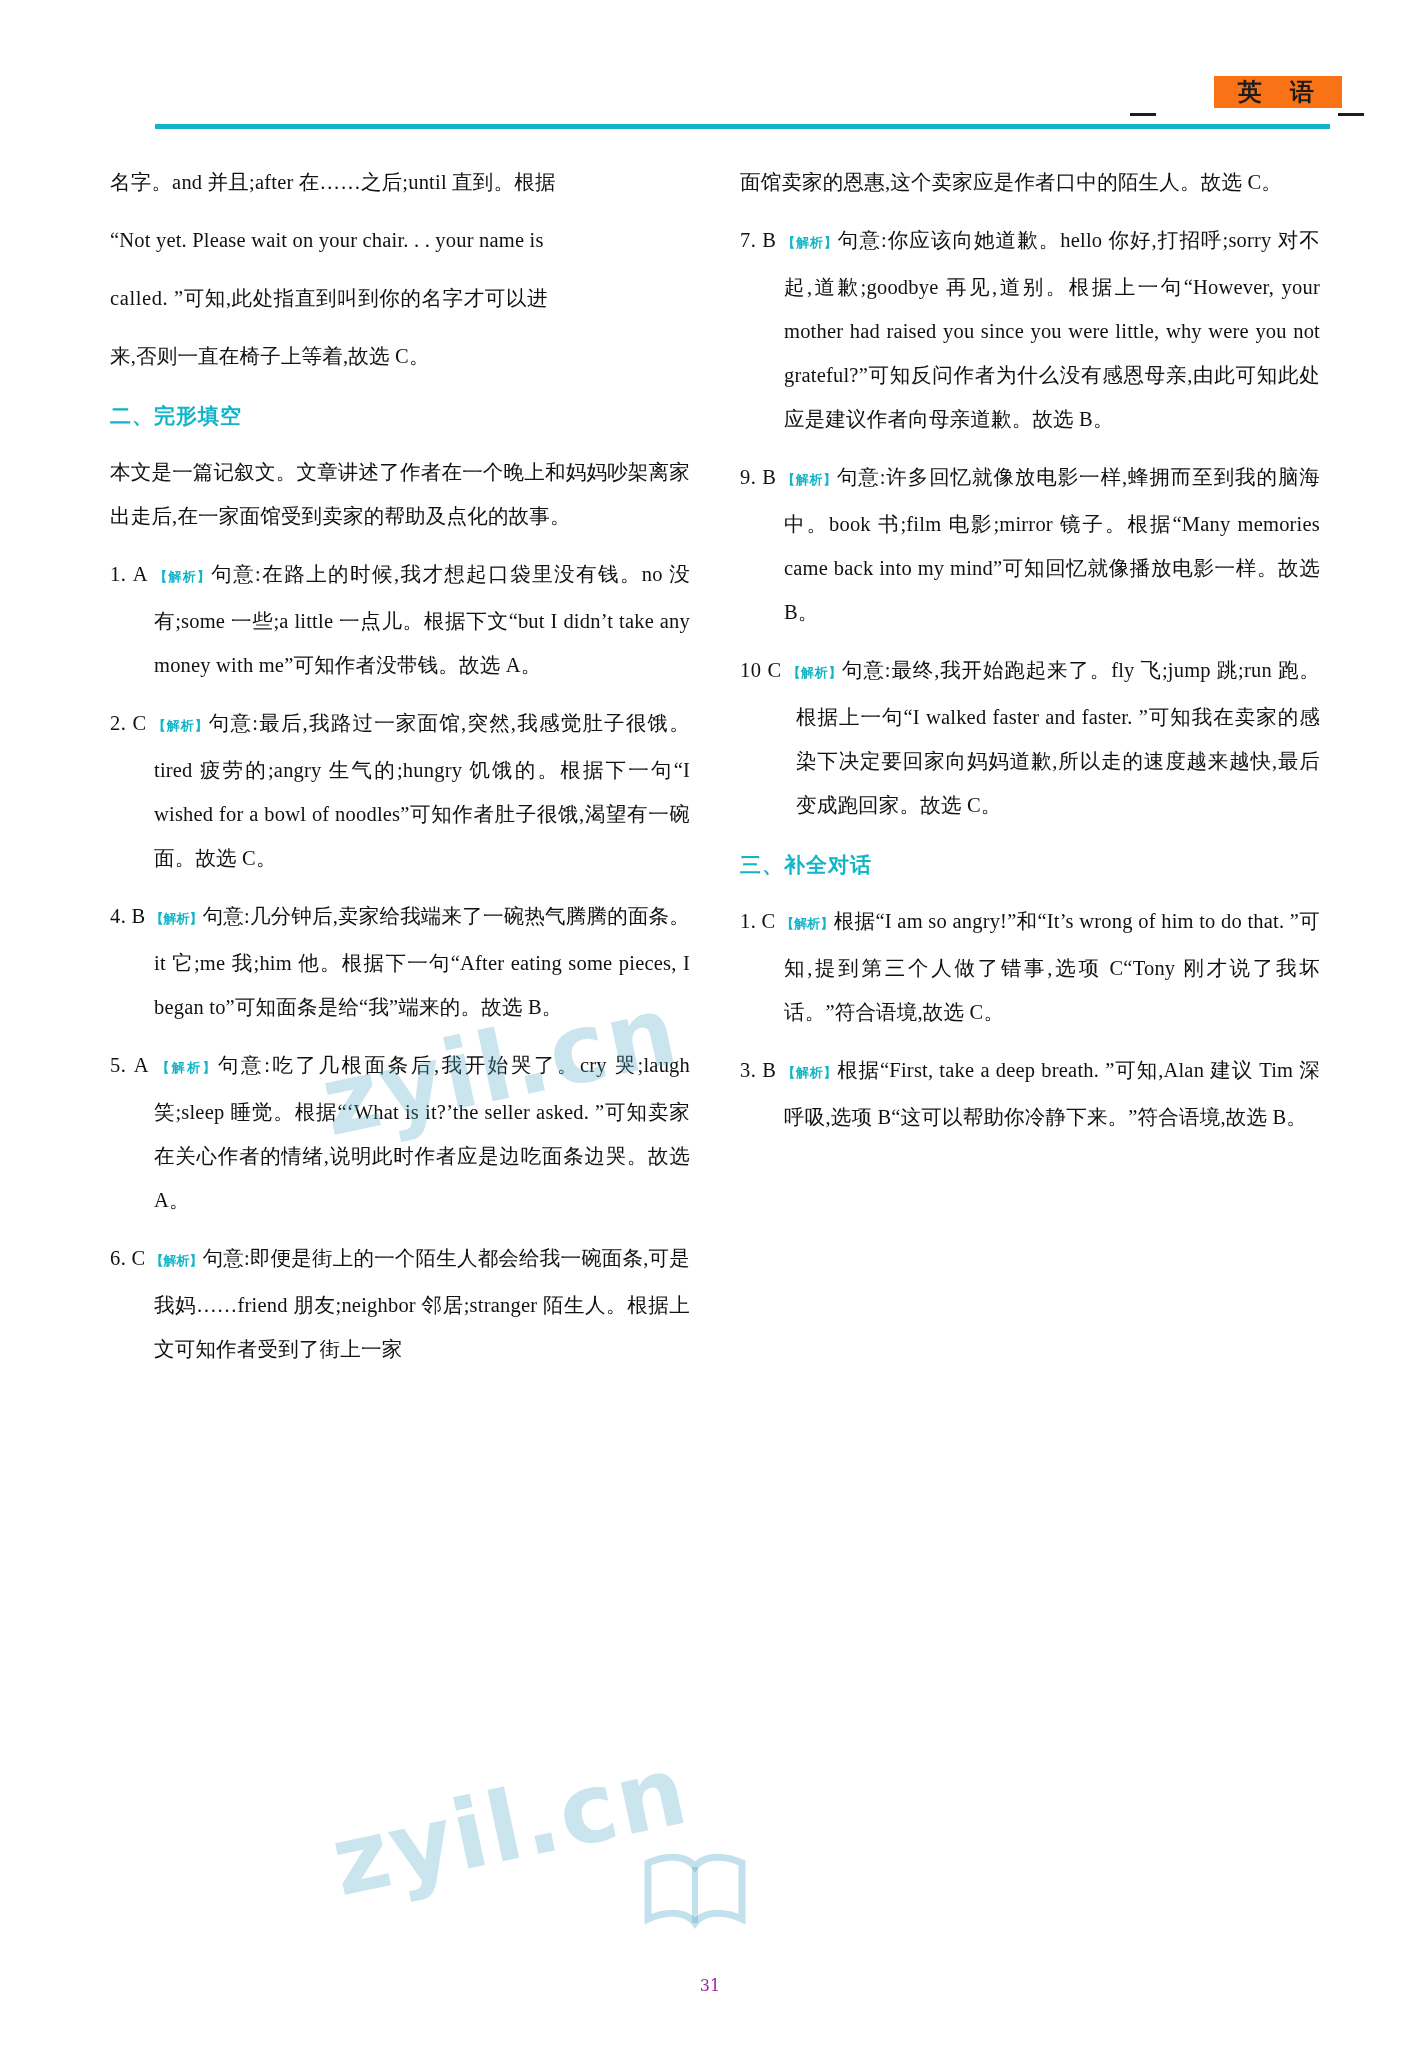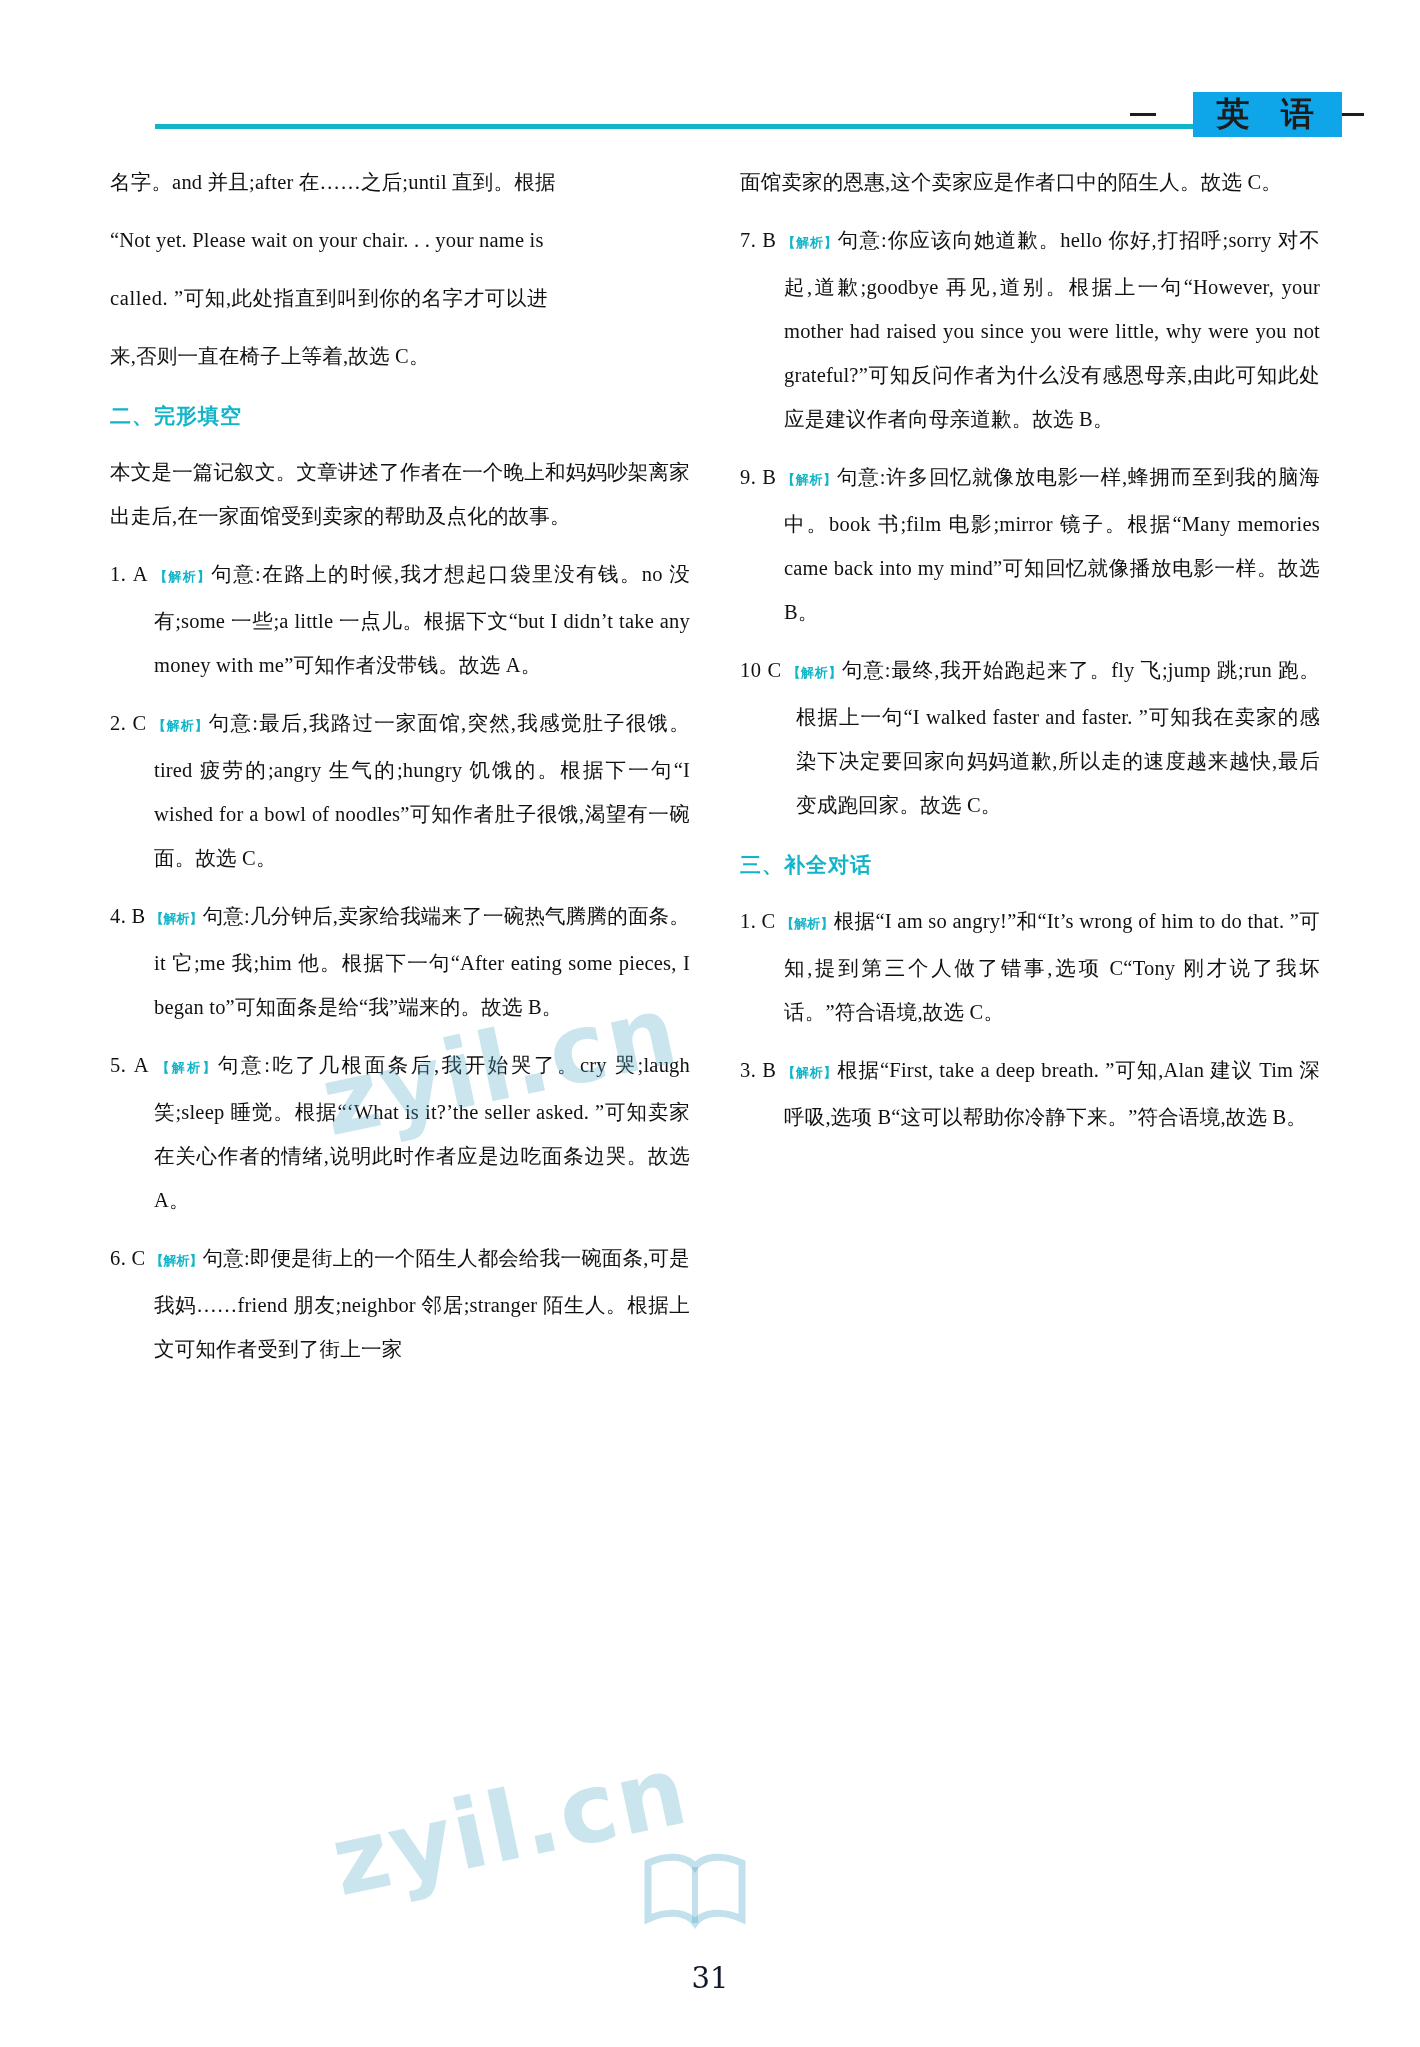--- a/index.html
+++ b/index.html
@@ -34,27 +34,27 @@
     position: absolute;
     left: 155px;
     top: 124px;
     width: 1175px;
     height: 5px;
     background: #12b5c8;
   }
   .header-title {
     position: absolute;
     right: 78px;
-    top: 92px;
-    font-size: 33px;
+    top: 76px;
+    font-size: 24px;
     letter-spacing: 10px;
     color: #1c1c1c;
     font-family: "DejaVu Serif", serif;
     font-weight: bold;
-    background: #0ea5e9;
+    background: #f97316;
     padding: 0 18px 0 24px;
   }
   .header-dash-left,
   .header-dash-right {
     position: absolute;
     top: 113px;
     width: 26px;
     height: 3px;
     background: #1c1c1c;
   }
@@ -115,23 +115,23 @@
   
   .footer {
     position: absolute;
     left: 0;
     bottom: 52px;
     width: 1420px;
     text-align: center;
   }
   .pagenum {
     display: inline-block;
-    font-size: 29px;
+    font-size: 16px;
     font-family: "DejaVu Serif", serif;
-    color: #0f172a;
+    color: #a21caf;
   }
 
   
   .wm {
     position: absolute;
     font-family: "DejaVu Sans", sans-serif;
     font-weight: bold;
     color: rgba(80, 170, 200, 0.30);
     pointer-events: none;
     user-select: none;

